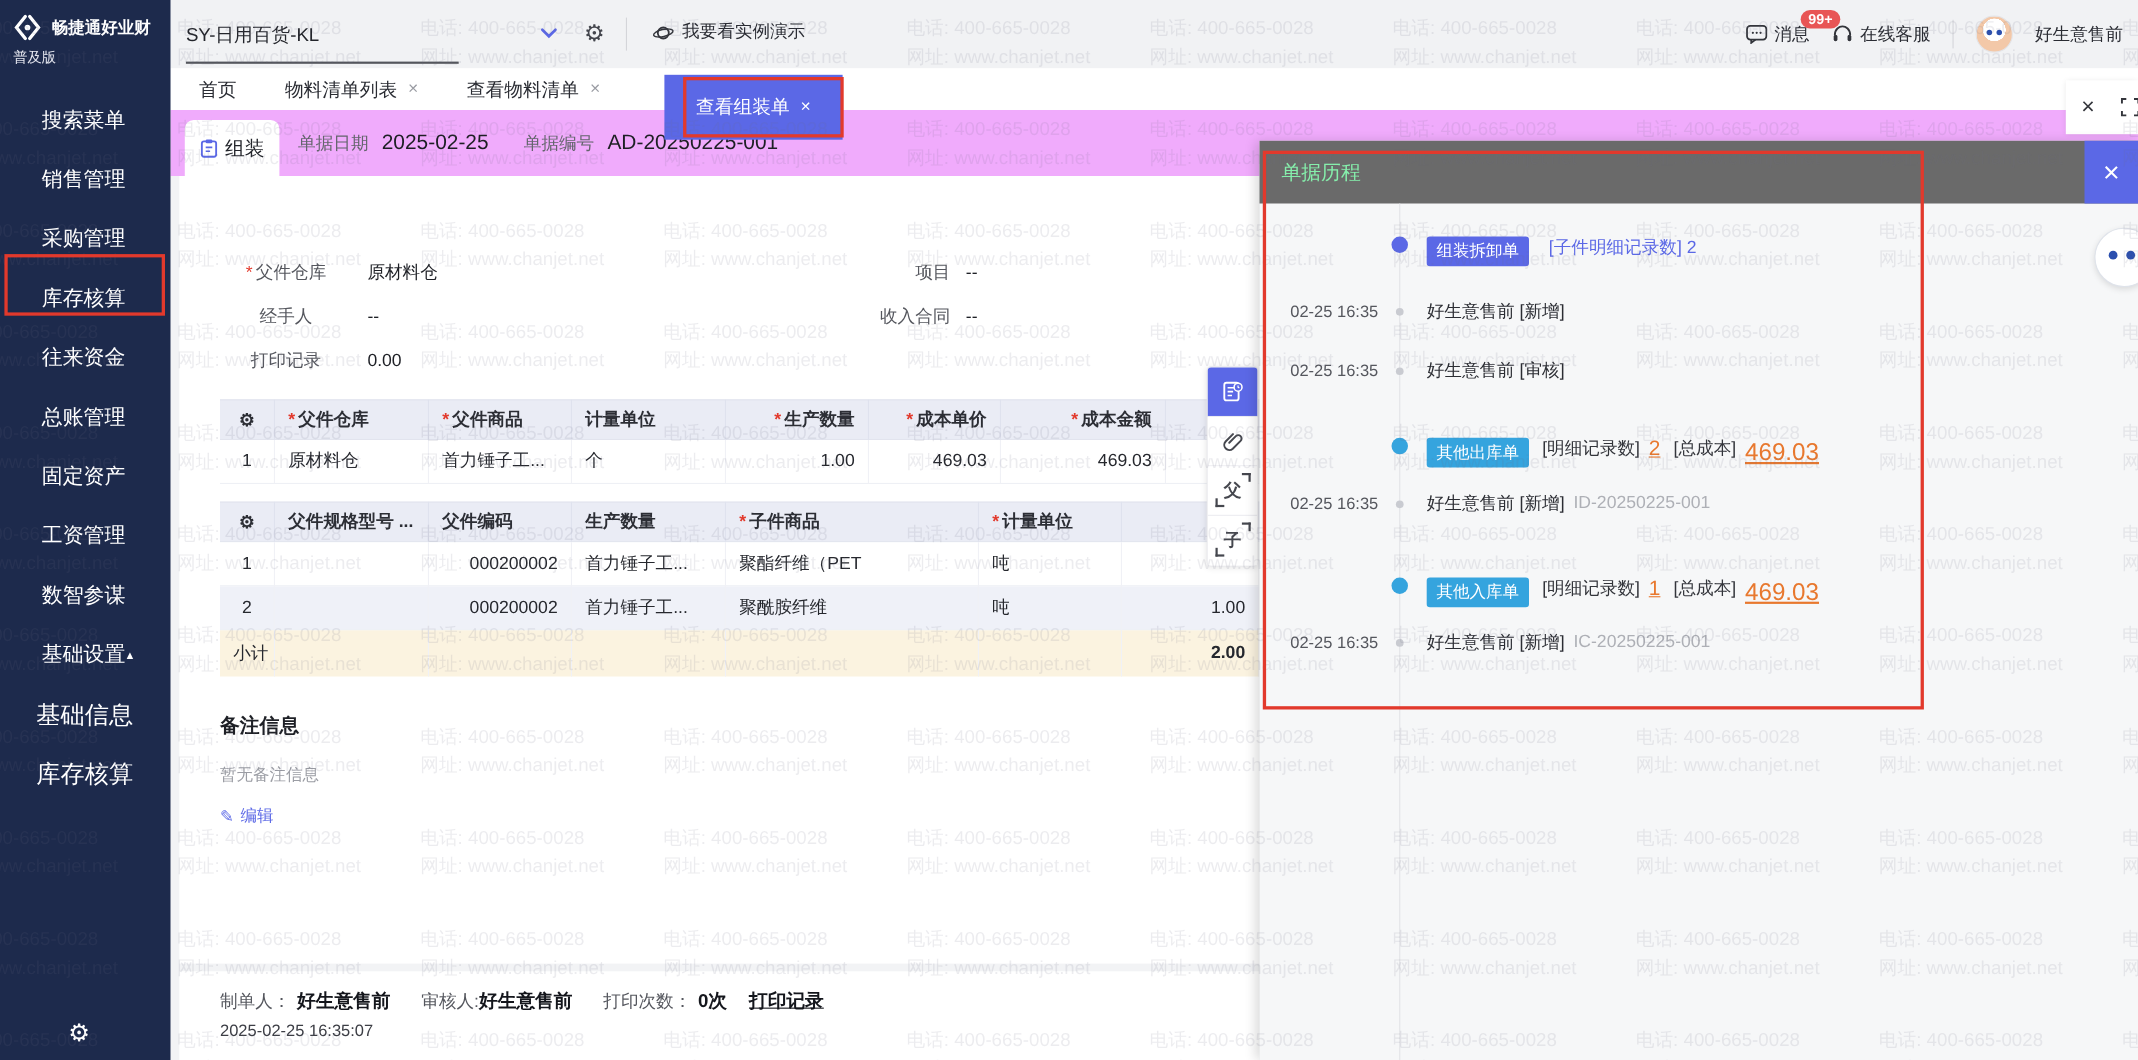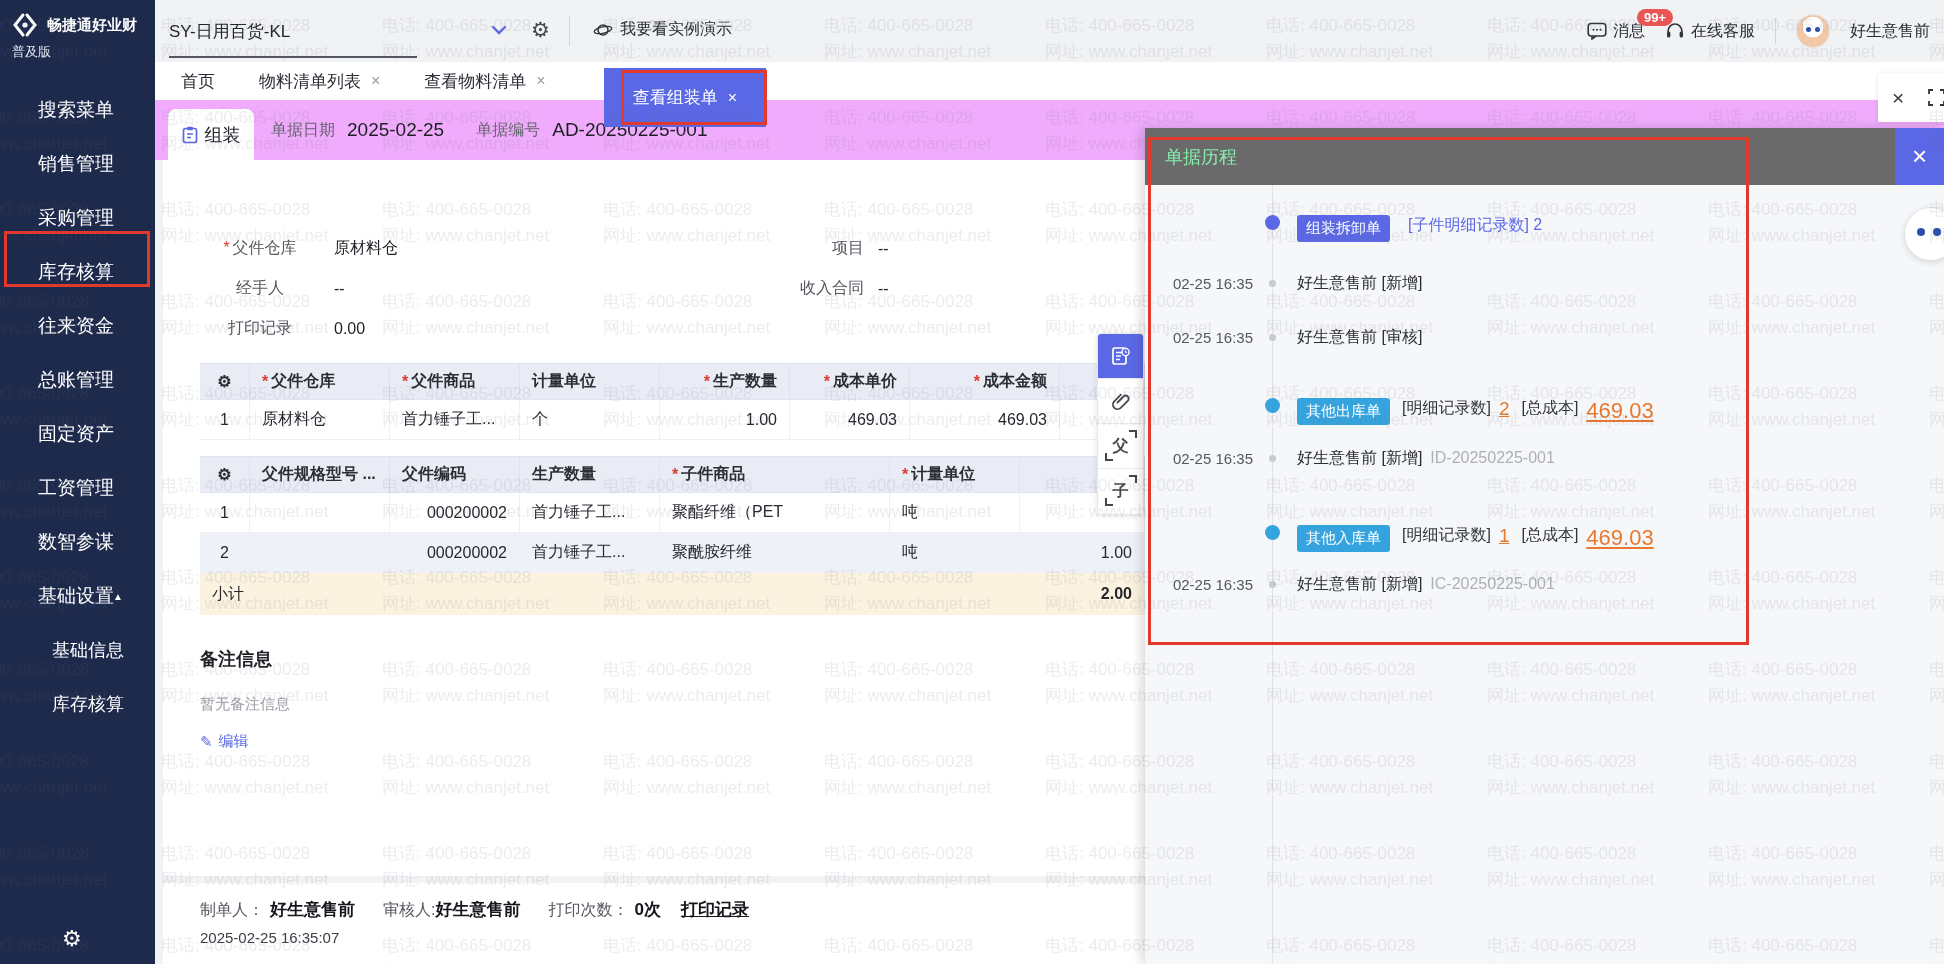--- a/index.html
+++ b/index.html
@@ -6,21 +6,21 @@
   body { background:#dfe0e3; font-family:"Liberation Sans",sans-serif; }
   .screen{position:relative;width:1944px;height:964px;overflow:hidden;background:#f2f3f5;font-family:"Liberation Sans",sans-serif;}
 
   
   .sidebar{position:absolute;left:0;top:0;width:155px;height:100%;background:#1d2a4c;z-index:2;}
   .logo-row{display:flex;align-items:center;gap:7px;padding:12px 6px 0 10px;}
   .brand{color:#fff;font-size:15px;font-weight:bold;white-space:nowrap;}
   .edition{color:#e8eaf2;font-size:13px;padding:5px 0 8px 12px;}
   .nav{margin-top:14px;}
   .nav-item{height:54px;line-height:54px;padding-left:38px;color:#fff;font-size:19px;cursor:pointer;position:relative;white-space:nowrap;}
-  .nav-item.child{padding-left:52px;font-size:18px;}
+  .nav-item.child{padding-left:33px;font-size:22px;}
   .caret{position:absolute;right:32px;top:1px;font-size:10px;color:#fff;}
   .sidebar-gear{position:absolute;left:62px;bottom:12px;color:#fff;font-size:22px;cursor:pointer;}
 
   
   .topbar{position:absolute;left:155px;top:0;right:0;height:72px;background:#f1f2f4;z-index:1;}
   .company{position:absolute;left:14px;top:20px;font-size:17px;color:#23252b;}
   .company-underline{position:absolute;left:14px;top:56px;width:248px;height:2px;background:#54565d;}
   .chevron{position:absolute;left:336px;top:24px;}
   .top-gear{position:absolute;left:376px;top:18px;font-size:21px;color:#44464d;cursor:pointer;}
   .vdiv{position:absolute;top:16px;width:1px;height:30px;background:#d4d5d9;}

